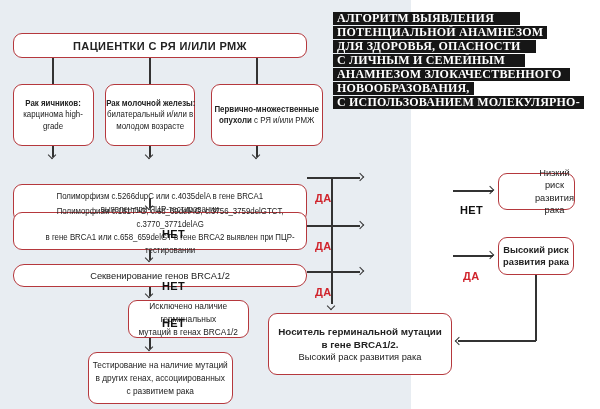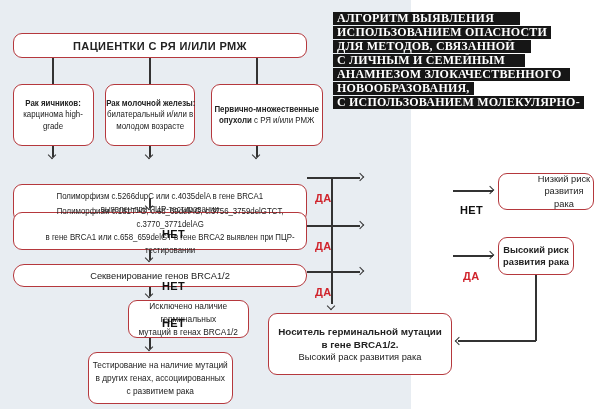--- a/index.html
+++ b/index.html
@@ -52,22 +52,22 @@
   .title-line:nth-of-type(5){padding-right:9px;}
   .title-line:nth-of-type(8){padding-right:11px;}
 </style>
 </head>
 <body>
 
 <div id="canvas">
 
   <div id="title">
     <div class="title-line">АЛГОРИТМ ВЫЯВЛЕНИЯ</div>
-    <div class="title-line">ИСПОЛЬЗОВАНИЕМ ОПАСНОСТИ</div>
-    <div class="title-line">ДЛЯ МЕТОДОВ, СВЯЗАННОЙ</div>
+    <div class="title-line">ПОТЕНЦИАЛЬНОЙ АНАМНЕЗОМ</div>
+    <div class="title-line">ДЛЯ ЗДОРОВЬЯ, ОПАСНОСТИ</div>
     <div class="title-line">С ЛИЧНЫМ И СЕМЕЙНЫМ</div>
     <div class="title-line">АНАМНЕЗОМ ЗЛОКАЧЕСТВЕННОГО</div>
     <div class="title-line">НОВООБРАЗОВАНИЯ,</div>
     <div class="title-line">С ИСПОЛЬЗОВАНИЕМ МОЛЕКУЛЯРНО-</div>
   </div>
 
   <div class="box" style="left:13px;top:33px;width:294px;height:25px;">
     <div class="patients-text">ПАЦИЕНТКИ С РЯ И/ИЛИ РМЖ</div>
   </div>
 
@@ -111,21 +111,21 @@
 мутаций в генах BRCA1/2</div>
   </div>
 
   <div class="box mid-box" style="left:88px;top:352px;width:145px;height:52px;">
     <div class="pre mild">Тестирование на наличие мутаций
 в других генах, ассоциированных
 с развитием рака</div>
   </div>
 
 
-  <div class="box risk-text" style="left:498px;top:173px;width:96px;height:37px;padding-left:36px;">
+  <div class="box risk-text" style="left:498px;top:173px;width:77px;height:37px;padding-left:36px;">
     <div class="pre">Низкий риск
 развития рака</div>
   </div>
 
   <div class="box risk-text" style="left:498px;top:237px;width:76px;height:38px;">
     <div class="pre b">Высокий риск
 развития рака</div>
   </div>
 
   <div class="box" style="left:268px;top:313px;width:184px;height:62px;">

